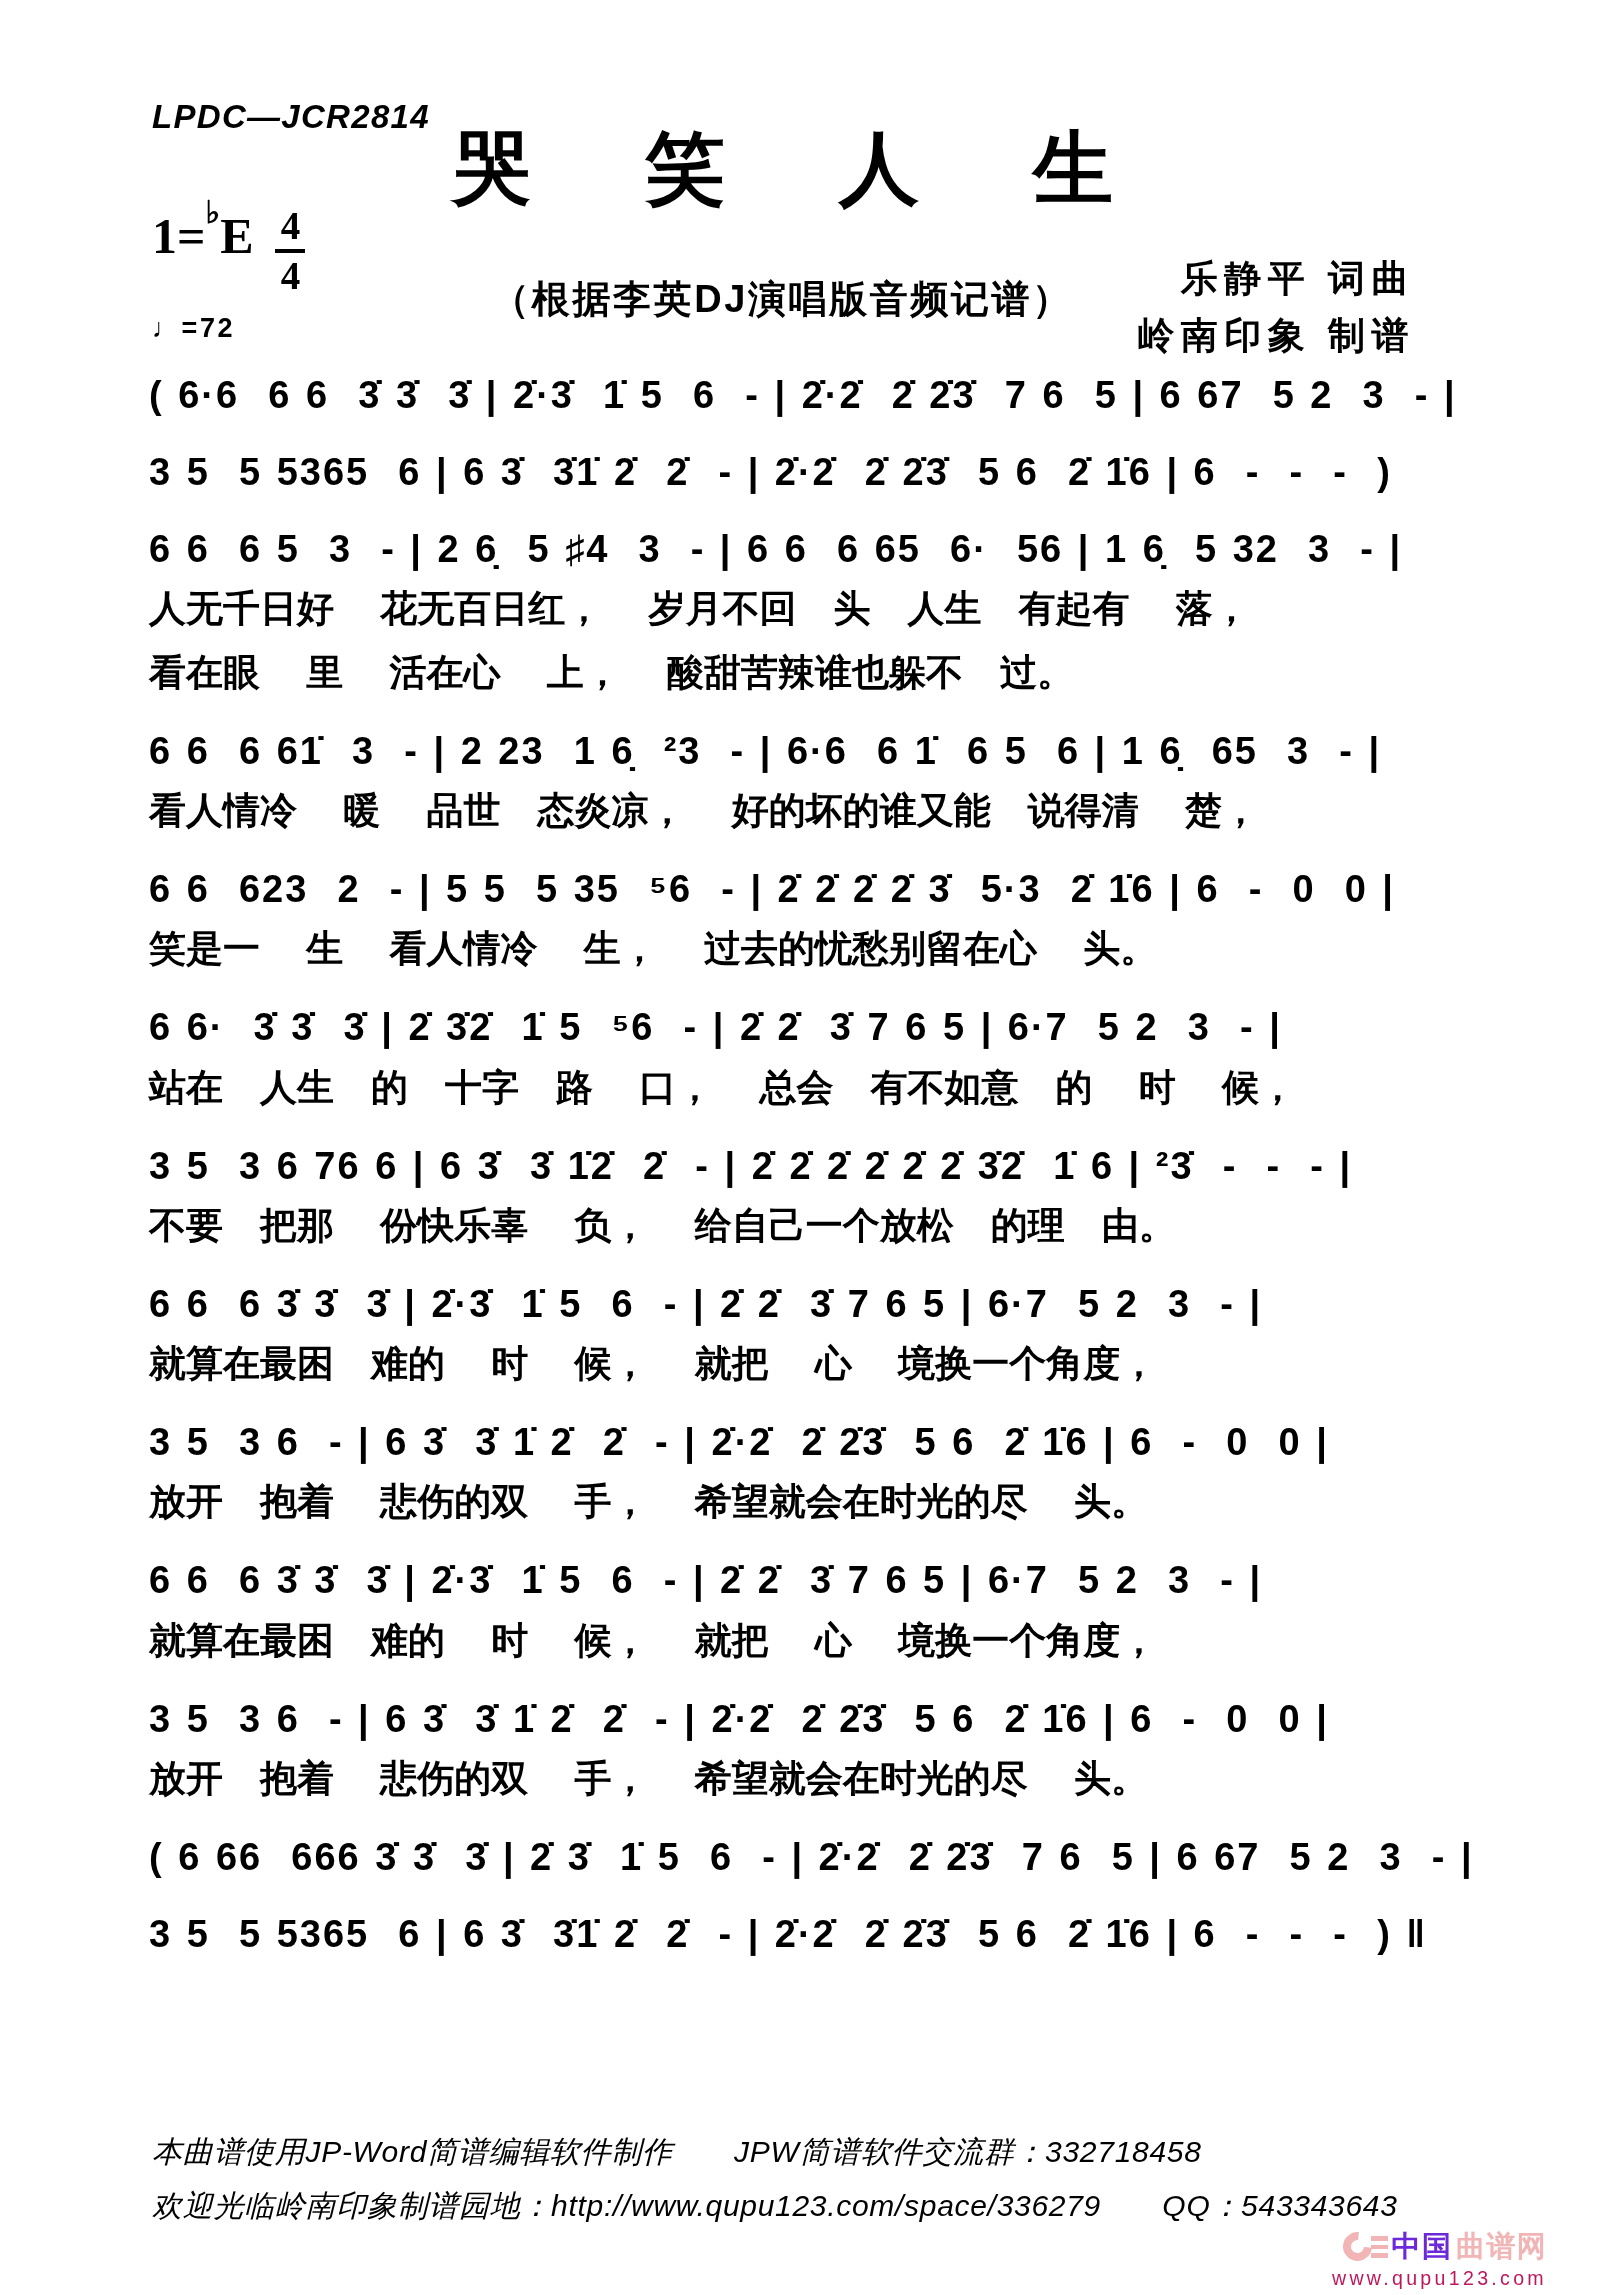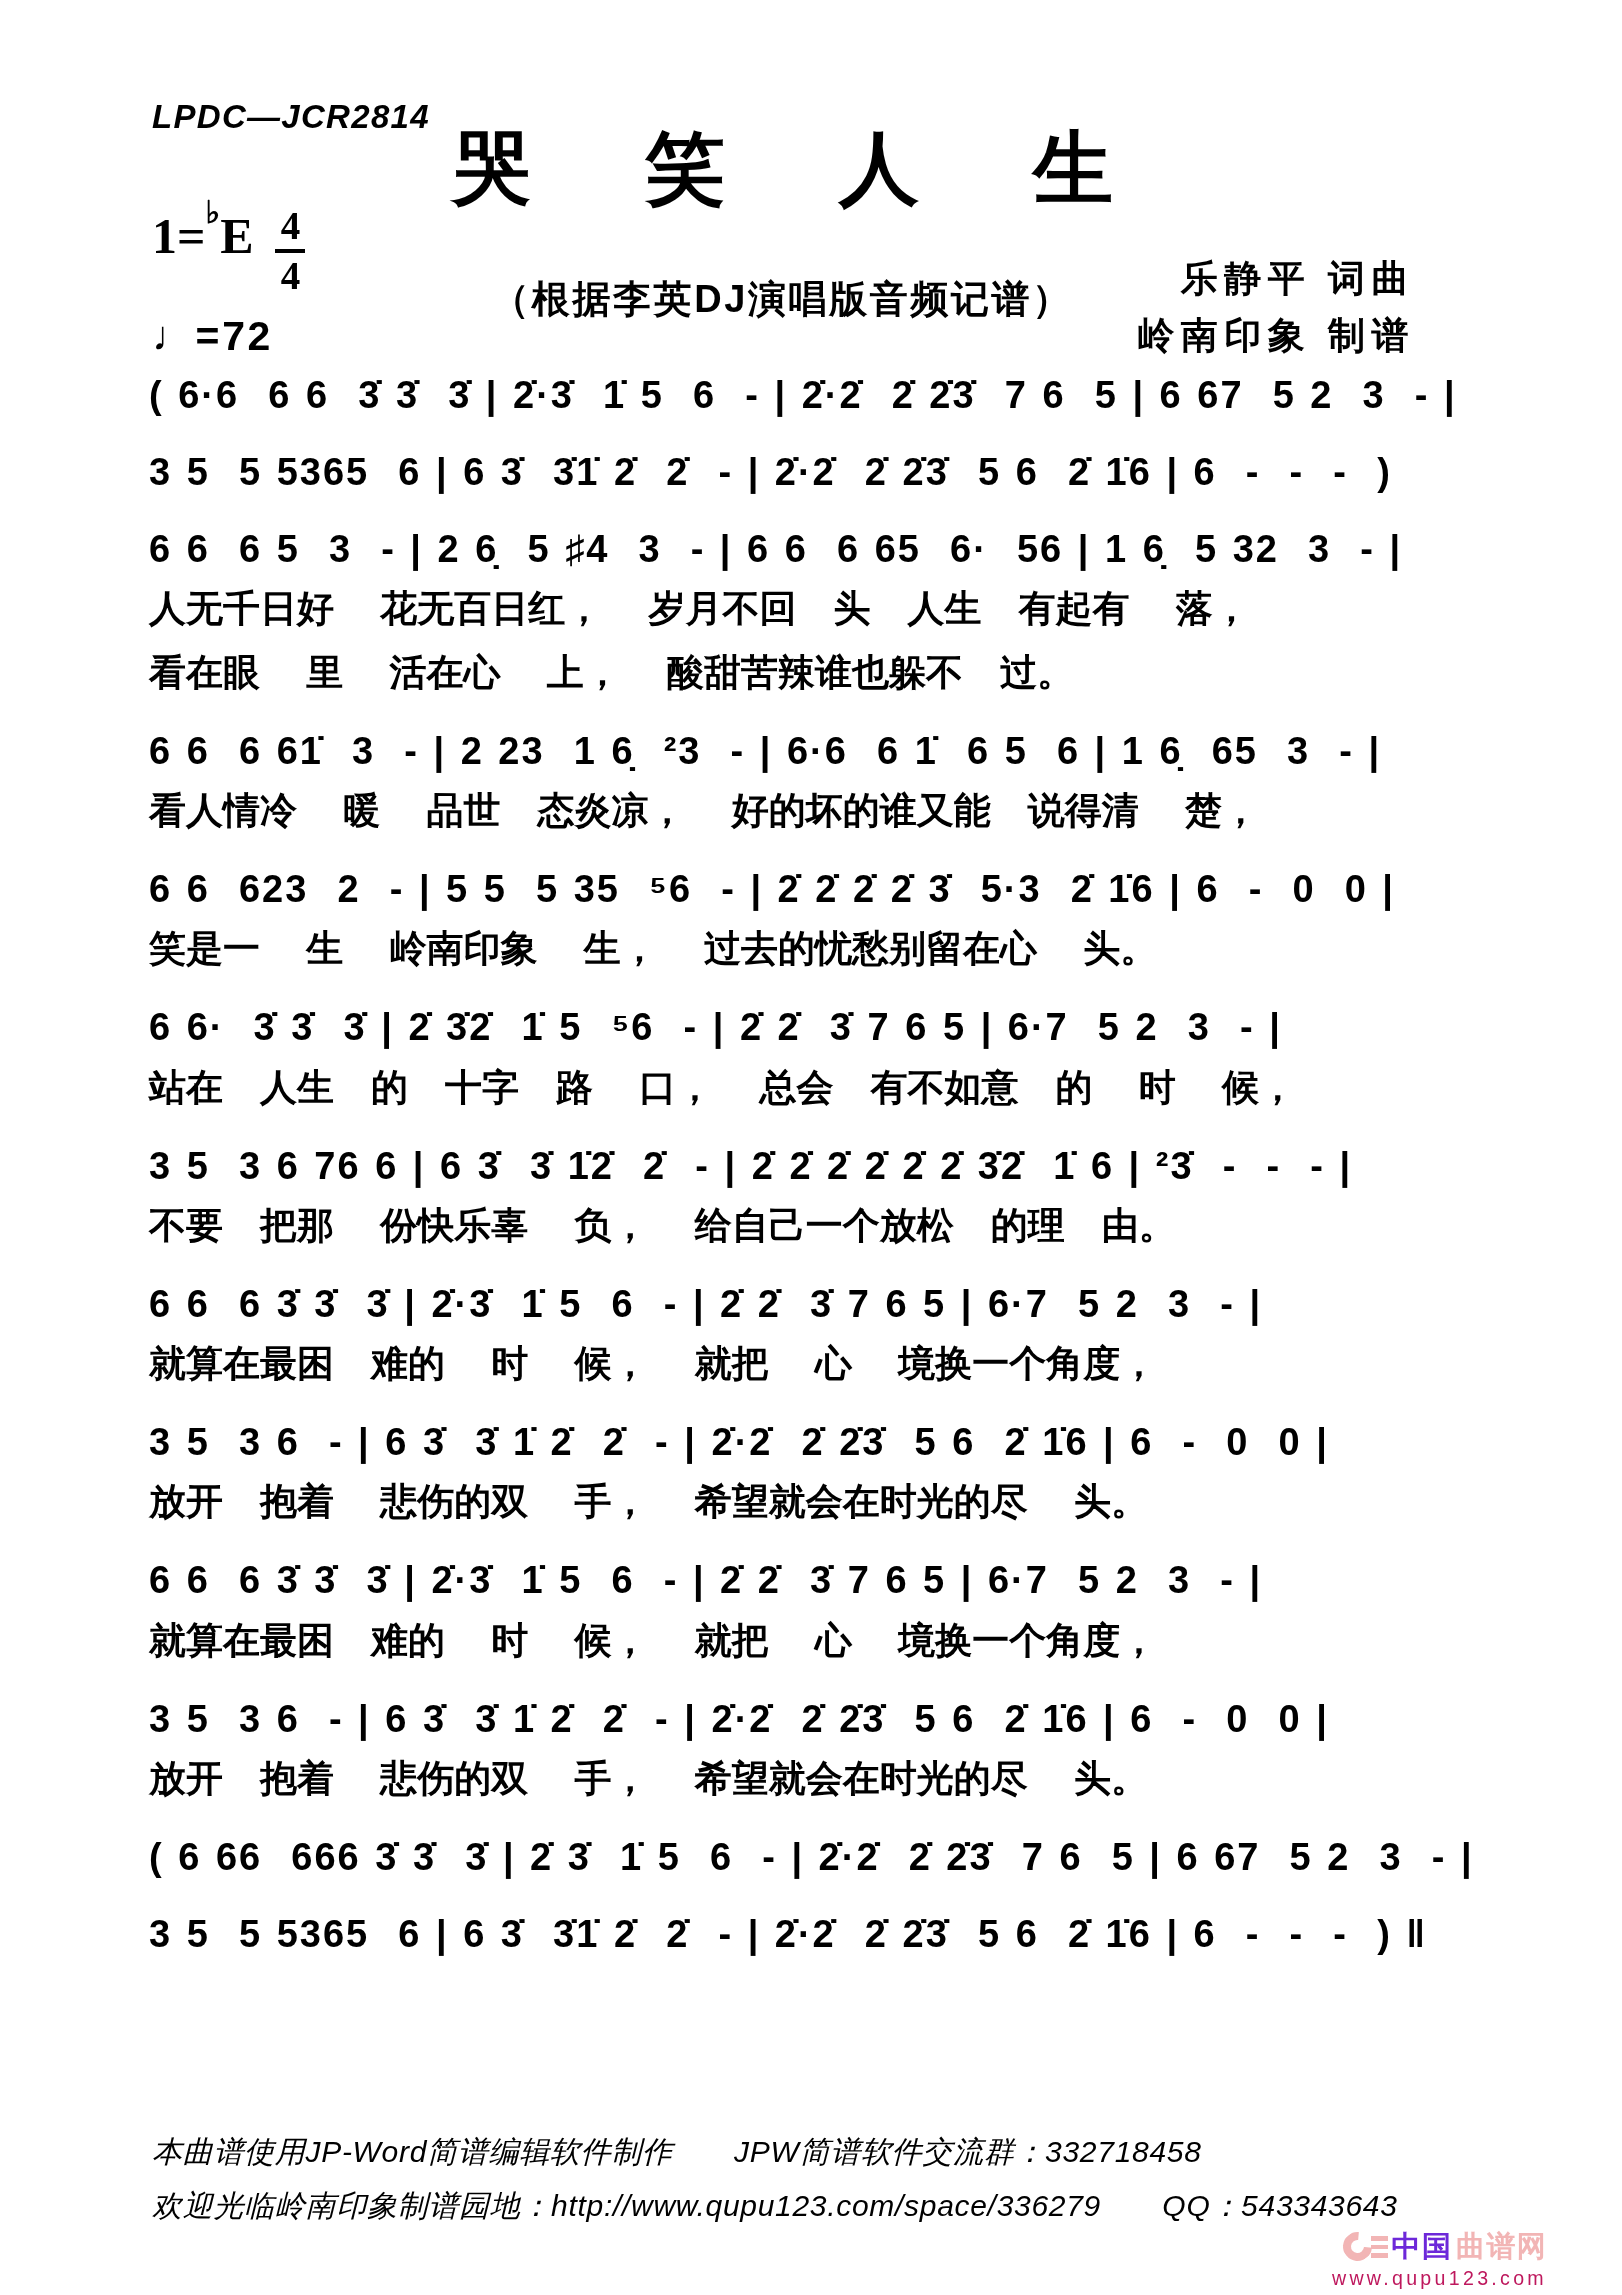--- a/index.html
+++ b/index.html
@@ -31,21 +31,21 @@
   .flat{font-size:31px;vertical-align:super;position:relative;top:-14.4px;}
   .timesig{
     display:inline-flex;flex-direction:column;align-items:center;
     margin-left:22px;font-size:39px;font-weight:bold;line-height:1.05;
     position:relative;top:-5.2px;
   }
   .timesig .top{border-bottom:4.6px solid #000;padding:0 5.2px 2.6px 5.2px;}
   .timesig .bottom{padding-top:2.6px;}
   .tempo{
     position:absolute;left:152px;top:313px;
-    font-size:41px;font-weight:bold;letter-spacing:2.6px;
+    font-size:27px;font-weight:bold;letter-spacing:2.6px;
   }
   .subtitle{
     position:absolute;left:0;right:0;top:274px;
     text-align:center;
     font-size:38px;font-weight:bold;letter-spacing:2.6px;
   }
   .credits{
     position:absolute;right:149px;top:250px;
     text-align:right;
     font-size:37px;font-weight:bold;
@@ -130,21 +130,21 @@
       </div>
       <div class="system">
         <div class="lyrics">看在眼　 里　 活在心　 上，　 酸甜苦辣谁也躲不　过。</div>
       </div>
       <div class="system">
         <div class="notes">6 6  6 61̇  3  - | 2 23  1 6̣  ²3  - | 6·6  6 1̇  6 5  6 | 1 6̣  65  3  - |</div>
         <div class="lyrics">看人情冷　 暖　 品世　态炎凉，　 好的坏的谁又能　说得清　 楚，</div>
       </div>
       <div class="system">
         <div class="notes">6 6  623  2  - | 5 5  5 35  ⁵6  - | 2̇ 2̇ 2̇ 2̇ 3̇  5·3  2̇ 1̇6 | 6  -  0  0 |</div>
-        <div class="lyrics">笑是一　 生　 岭南印象　 生，　 过去的忧愁别留在心　 头。</div>
+        <div class="lyrics">笑是一　 生　 看人情冷　 生，　 过去的忧愁别留在心　 头。</div>
       </div>
       <div class="system">
         <div class="notes">6 6·  3̇ 3̇  3̇ | 2̇ 3̇2̇  1̇ 5  ⁵6  - | 2̇ 2̇  3̇ 7 6 5 | 6·7  5 2  3  - |</div>
         <div class="lyrics">站在　人生　的　十字　路　 口，　 总会　有不如意　的　 时　 候，</div>
       </div>
       <div class="system">
         <div class="notes">3 5  3 6 76 6 | 6 3̇  3̇ 1̇2̇  2̇  - | 2̇ 2̇ 2̇ 2̇ 2̇ 2̇ 3̇2̇  1̇ 6 | ²3̇  -  -  - |</div>
         <div class="lyrics">不要　把那　 份快乐辜　 负，　 给自己一个放松　的理　由。</div>
       </div>
       <div class="system">

